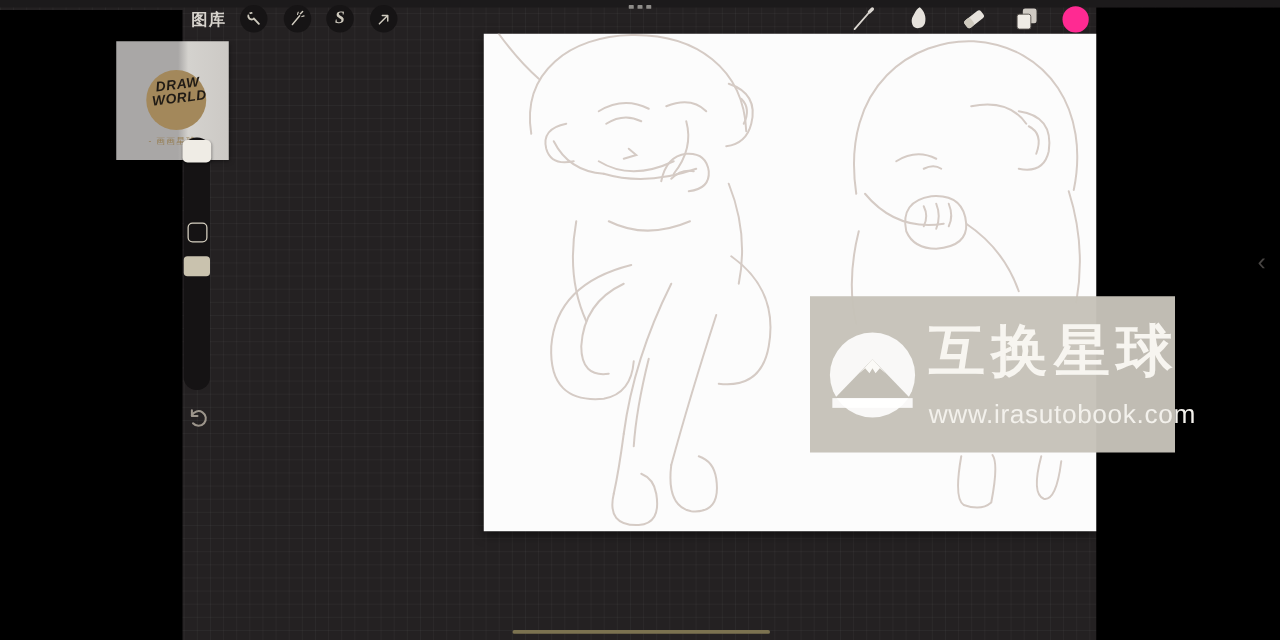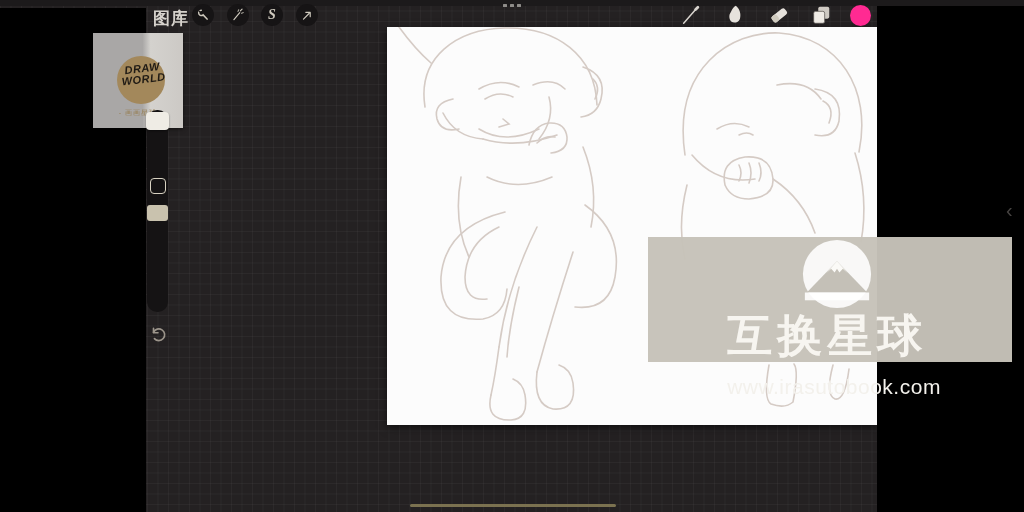--- a/index.html
+++ b/index.html
@@ -28,21 +28,21 @@
   .dots span{width:4px;height:3px;background:#8e8c89;display:block;border-radius:0.5px;}
 
   
   .canvas{
     left:387px;top:27px;width:490px;height:398px;background:#fcfcfc;
     box-shadow:0 3px 8px rgba(0,0,0,0.55);
   }
   .canvas svg{display:block;}
 
   
-  .gallery{left:153px;top:7px;color:#d6d2cc;font-size:17px;font-weight:700;letter-spacing:1px;}
+  .gallery{left:153px;top:7px;color:#d6d2cc;font-size:13px;font-weight:700;letter-spacing:1px;}
   .tool-circle{
     width:22px;height:22px;border-radius:50%;background:#161415;
     display:flex;align-items:center;justify-content:center;
   }
   .tool-circle svg{display:block;}
   .s-glyph{
     color:#cfcabe;font-family:"Liberation Serif", serif;font-style:italic;
     font-weight:700;font-size:14px;line-height:1;
   }
   
@@ -70,23 +70,23 @@
 
   
   .side-track{left:147px;top:110px;width:21px;height:202px;background:#151314;border-radius:10px;}
   .side-handle-top{left:146px;top:112px;width:23px;height:18px;background:#efece5;border-radius:4px;box-shadow:0 1px 2px rgba(0,0,0,.4);}
   .side-square{left:150px;top:178px;width:14px;height:14px;border:1.5px solid #d8d2c2;border-radius:4px;background:transparent;}
   .side-handle-bot{left:147px;top:205px;width:21px;height:16px;background:#c9c2ae;border-radius:3px;}
   .undo-btn{left:147px;top:324px;width:22px;height:22px;display:flex;align-items:center;justify-content:center;}
 
   
   .watermark{
-    left:648px;top:237px;width:364px;height:125px;
+    left:648px;top:237px;width:292px;height:125px;
     background:rgba(198,194,185,0.97);
-    display:flex;align-items:center;flex-direction:column;
+    display:flex;align-items:center;
   }
   .wm-logo{margin-left:13px;width:74px;height:74px;flex:0 0 auto;}
   .wm-text{margin-left:8px;display:flex;flex-direction:column;}
   .wm-brand{
     color:#f7f5f0;font-size:45px;font-weight:600;letter-spacing:5px;line-height:50px;
     white-space:nowrap;
   }
   .wm-url{color:#f3f1ec;font-size:21px;letter-spacing:0.5px;margin-top:14px;}
 
   .home-indicator{left:410px;top:504px;width:206px;height:3px;background:#7b7250;border-radius:2px;}

